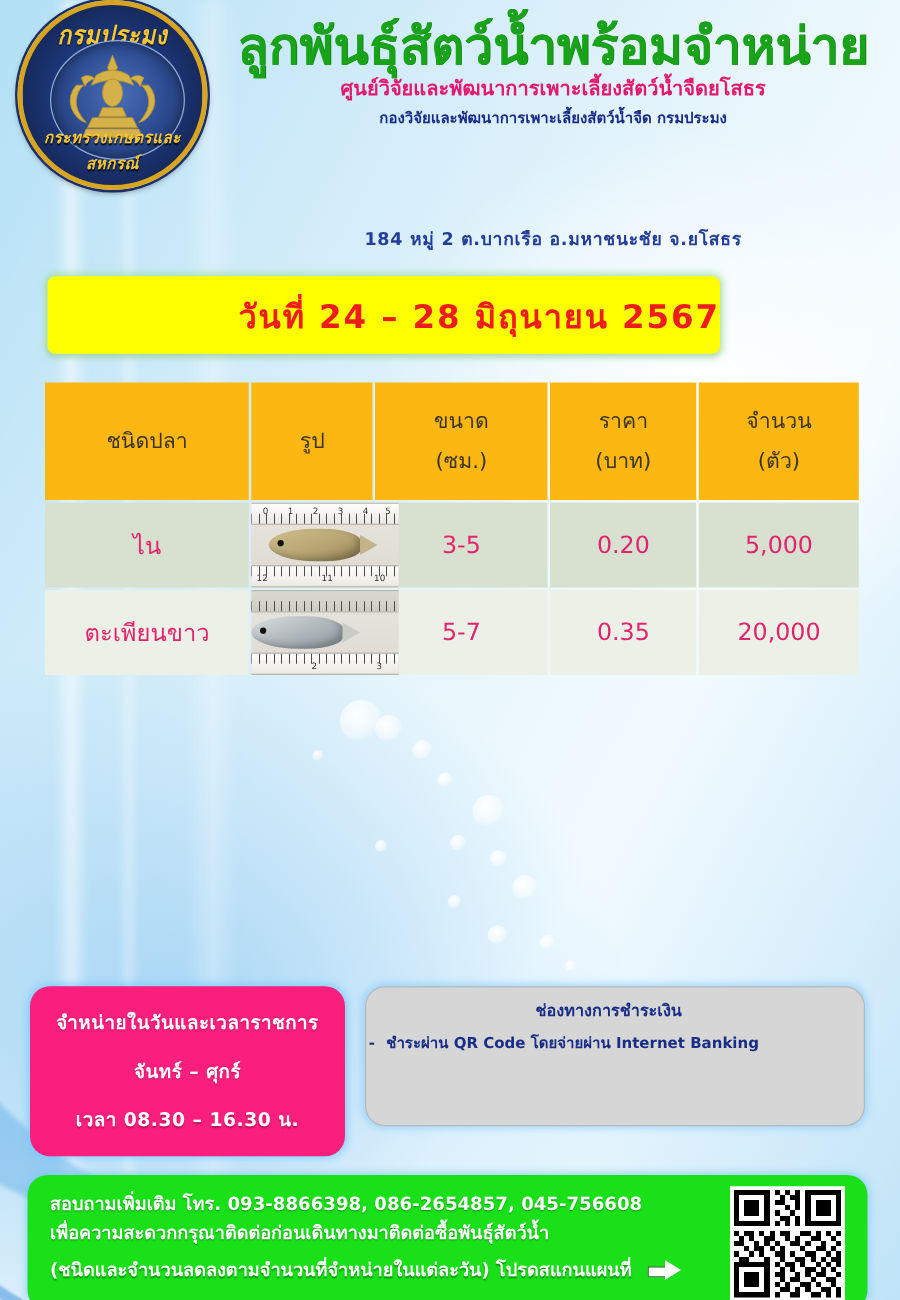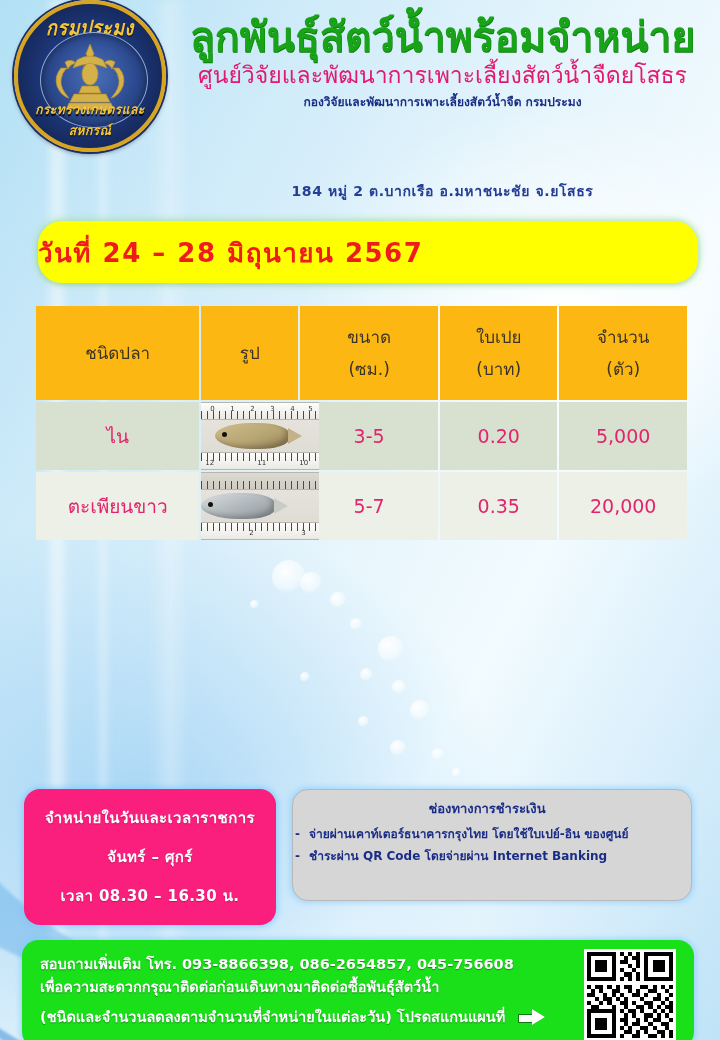--- a/index.html
+++ b/index.html
@@ -94,41 +94,41 @@
   }
 
   .title-block { position:absolute; left:170px; top:16px; width:545px; text-align:center; }
   .main-title {
     font-size:41px; font-weight:bold; color:#19a319; line-height:1.05;
     text-shadow:0.5px 0.5px 0 #0c7a0c;
     white-space:nowrap;
   }
   .sub-title-1 {
     margin-top:3px;
-    font-size:23px; font-weight:normal; color:#e2196e; line-height:1.15;
+    font-size:16px; font-weight:bold; color:#e2196e; line-height:1.15;
     white-space:nowrap;
   }
   .sub-title-2 {
     margin-top:7px;
     font-size:12px; font-weight:bold; color:#1a2d86; line-height:1.2;
     white-space:nowrap;
   }
   .addr-line {
     position:absolute; left:170px; top:180px; width:545px;
     text-align:center; font-size:14px; color:#243d96; font-weight:600;
     letter-spacing:.6px;
   }
 
   
   .date-banner {
-    position:absolute; left:38px; top:221px; width:660px; height:62px;
+    position:absolute; left:38px; top:221px; width:538px; height:62px;
     background:#ffff00;
-    border-radius:24px;
+    border-radius:6px;
     box-shadow:0 0 6px 2px rgba(160,225,160,.75), 0 2px 4px rgba(0,0,0,.12);
-    display:flex; align-items:center; justify-content:flex-start;
+    display:flex; align-items:center; justify-content:flex-end;
   }
   .date-text {
     color:#ef1c1c; font-size:26px; font-weight:bold; letter-spacing:1.5px;
   }
 
   
   .fish-table {
     position:absolute; left:34px; top:304px; width:655px;
     border-collapse:separate; border-spacing:2px;
     table-layout:fixed;
@@ -321,21 +321,21 @@
           <span>ชนิดปลา</span>
         </th>
         <th class="col-pic">
           <span>รูป</span>
         </th>
         <th class="col-size">
           <div>ขนาด</div>
           <div>(ซม.)</div>
         </th>
         <th class="col-price">
-          <div>ใบเปย</div>
+          <div>ราคา</div>
           <div>(บาท)</div>
         </th>
         <th class="col-qty">
           <div>จำนวน</div>
           <div>(ตัว)</div>
         </th>
       </tr>
     </thead>
     <tbody>
       <tr class="row-a">
@@ -394,23 +394,20 @@
 
   <div class="hours-box">
     <div>จำหน่ายในวันและเวลาราชการ</div>
     <div>จันทร์ – ศุกร์</div>
     <div>เวลา 08.30 – 16.30 น.</div>
   </div>
 
   <div class="pay-box">
     <div class="pay-title">ช่องทางการชำระเงิน</div>
     <ul class="pay-list">
-      <li>
-        <span class="dash">-</span><span>จ่ายผ่านเคาท์เตอร์ธนาคารกรุงไทย  โดยใช้ใบเปย์-อิน ของศูนย์</span>
-      </li>
       <li>
         <span class="dash">-</span><span>ชำระผ่าน QR Code โดยจ่ายผ่าน Internet Banking</span>
       </li>
     </ul>
   </div>
 
   <div class="contact-box">
     <p>สอบถามเพิ่มเติม โทร. 093-8866398, 086-2654857, 045-756608</p>
     <p>เพื่อความสะดวกกรุณาติดต่อก่อนเดินทางมาติดต่อซื้อพันธุ์สัตว์น้ำ</p>
     <p class="l3">

